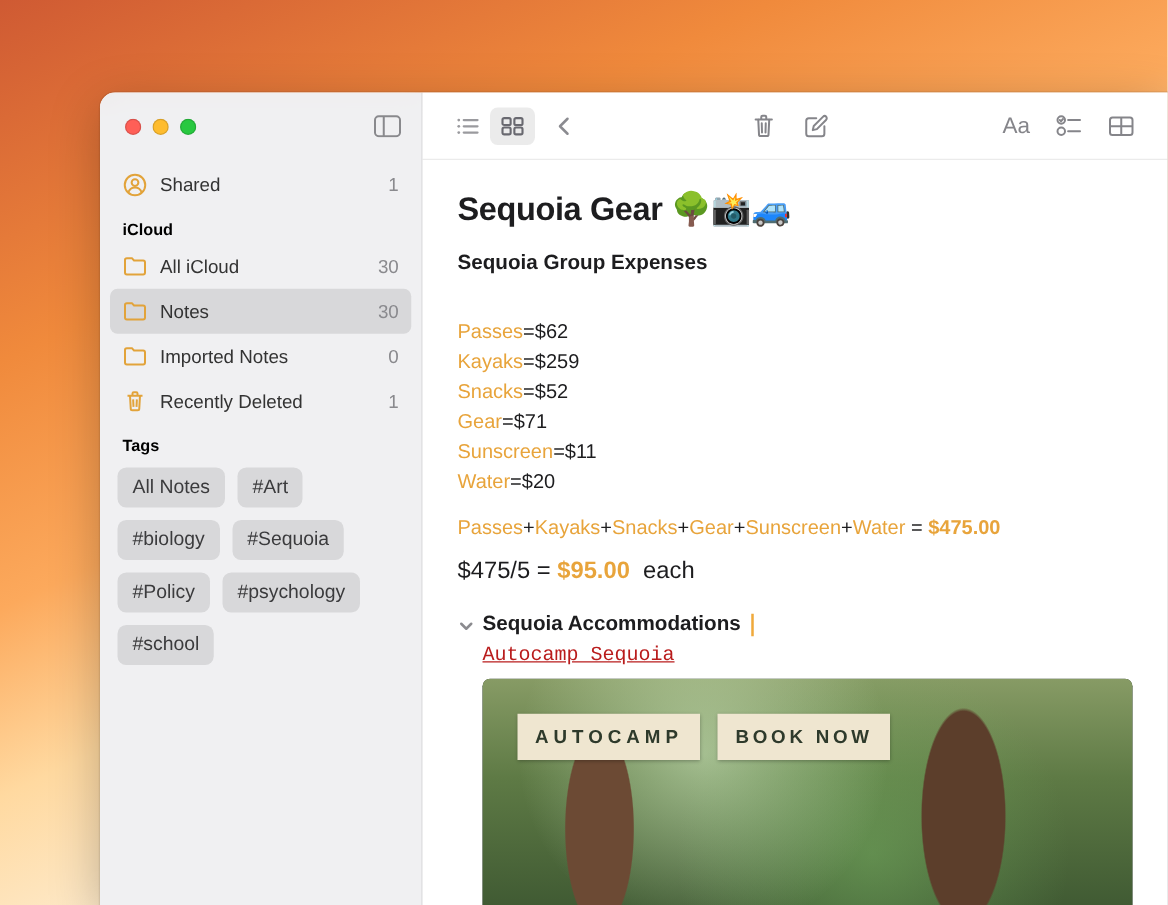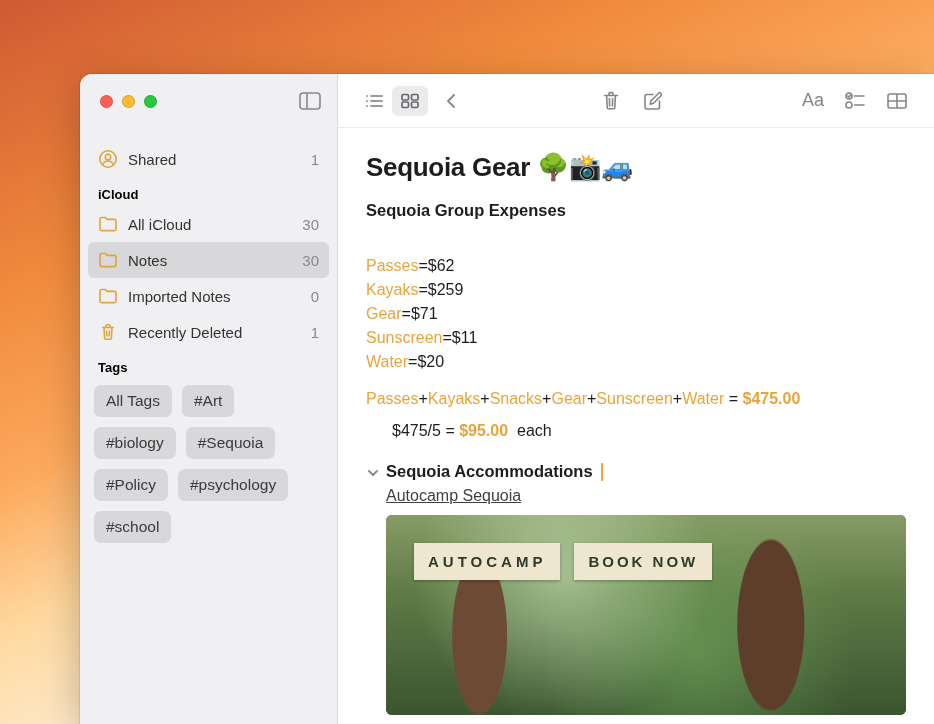--- a/index.html
+++ b/index.html
@@ -18,21 +18,20 @@
     overflow: hidden;
   }
   
   .sidebar {
     width: 262px;
     background: rgba(236,236,238,0.78);
     backdrop-filter: blur(10px);
     border-right: 1px solid rgba(0,0,0,0.08);
     display: flex; flex-direction: column;
     font-size: 15px;
-    gap: 11px;
   }
   .sb-top {
     height: 54px;
     display: flex; align-items: center;
     padding: 0 16px 0 20px;
     gap: 9px;
   }
   .traffic { width:13px; height:13px; border-radius:50%; border:0.5px solid rgba(0,0,0,0.15);}
   .tl-red { background:#ff5f57;} .tl-yel{background:#febc2e;} .tl-grn{background:#28c840;}
   .sb-toggle { margin-left:auto; color:#7a7a7e; display:flex; }
@@ -55,25 +54,25 @@
   .seg .btn.active { background:rgba(0,0,0,0.08); color:#5b5b5f;}
   .tool-btn { width:38px; height:30px; display:flex; align-items:center; justify-content:center; color:#7d7d82; border-radius:6px;}
   .spacer { flex:1;}
   
   .note { padding: 24px 28px 0 28px; font-size:16px; color:#1d1d1f; overflow:hidden;}
   .note h1 { font-size:26px; font-weight:700; letter-spacing:-0.3px; margin-bottom:18px;}
   .note .subhead { font-weight:700; font-size:16.5px; margin-bottom:34px;}
   .expenses { line-height:1.5; font-size:16px; margin-bottom:16px;}
   .yk { color:#e8a43b;}
   .sum-line { font-size:16px; margin-bottom:14px;}
-  .each-line { font-size:16px; margin-bottom:22px;margin-left:26px;}
+  .each-line { font-size:19px; margin-bottom:22px;}
   .acc-head { display:flex; align-items:center; gap:6px; font-weight:700; font-size:16.5px; margin-bottom:6px;}
   .disclo { color:#8b8b8f; transform:translateY(1px);}
   .cursor { display:inline-block; width:2px; height:18px; background:#f0a93b; vertical-align:-3px; margin-left:2px;}
-  .link { color:#404040; text-decoration:underline; font-size:16px; display:inline-block; margin-left:20px; margin-bottom:10px;}
+  .link { color:#b91c1c; text-decoration:underline; font-size:16px; display:inline-block; margin-left:20px; margin-bottom:10px;font-family:Liberation Mono, monospace;}
   .attach { margin-left:20px; width:520px; height:200px; background:#2a3a2a; border-radius:6px; position:relative; overflow:hidden;}
   .forest {
     position:absolute; inset:0;
     background:
       radial-gradient(ellipse 90px 260px at 18% 60%, #6c4a34 0%, #6c4a34 30%, transparent 31%),
       radial-gradient(ellipse 110px 280px at 74% 55%, #5c3e2b 0%, #5c3e2b 30%, transparent 31%),
       radial-gradient(circle at 34% 30%, rgba(215,240,200,0.55) 0%, transparent 40%),
       radial-gradient(circle at 60% 70%, rgba(120,180,100,0.5) 0%, transparent 46%),
       linear-gradient(180deg,#879b65 0%, #5e7a45 40%, #3b5530 100%);
   }
@@ -135,21 +134,21 @@
       <div class="row">
         <svg width="20" height="20" viewBox="0 0 20 20" class="trash-ic">
           <path d="M4 5.5 L16 5.5 M8 5.5 L8 3.8 C8 3.2 8.5 2.8 9 2.8 L11 2.8 C11.5 2.8 12 3.2 12 3.8 L12 5.5 M6 5.5 L6.6 16 C6.6 16.7 7.2 17.2 7.9 17.2 L12.1 17.2 C12.8 17.2 13.4 16.7 13.4 16 L14 5.5 M8.5 8.5 L8.8 14.5 M11.5 8.5 L11.2 14.5"></path>
         </svg>
         <span>Recently Deleted</span>
         <span class="count">1</span>
       </div>
 
       <div class="section-label">Tags</div>
       <div class="tags">
-        <div class="tag-chip">All Tags</div>
+        <div class="tag-chip">All Notes</div>
         <div class="tag-chip">#Art</div>
         <div class="tag-chip">#biology</div>
         <div class="tag-chip">#Sequoia</div>
         <div class="tag-chip">#Policy</div>
         <div class="tag-chip">#psychology</div>
         <div class="tag-chip">#school</div>
       </div>
     </div>
   </div>
 
@@ -218,20 +217,21 @@
       </div>
     </div>
 
     <div class="note">
       <h1>Sequoia Gear 🌳📸🚙</h1>
       <div class="subhead">Sequoia Group Expenses</div>
 
       <div class="expenses">
         <div><span class="yk">Passes</span>=<span>$62</span></div>
         <div><span class="yk">Kayaks</span>=<span>$259</span></div>
+        <div><span class="yk">Snacks</span>=<span>$52</span></div>
         <div><span class="yk">Gear</span>=<span>$71</span></div>
         <div><span class="yk">Sunscreen</span>=<span>$11</span></div>
         <div><span class="yk">Water</span>=<span>$20</span></div>
       </div>
 
       <div class="sum-line">
         <span class="yk">Passes</span>+<span class="yk">Kayaks</span>+<span class="yk">Snacks</span>+<span class="yk">Gear</span>+<span class="yk">Sunscreen</span>+<span class="yk">Water</span>&nbsp;=&nbsp;<span class="yk" style="font-weight:600">$475.00</span>
       </div>
 
       <div class="each-line">

